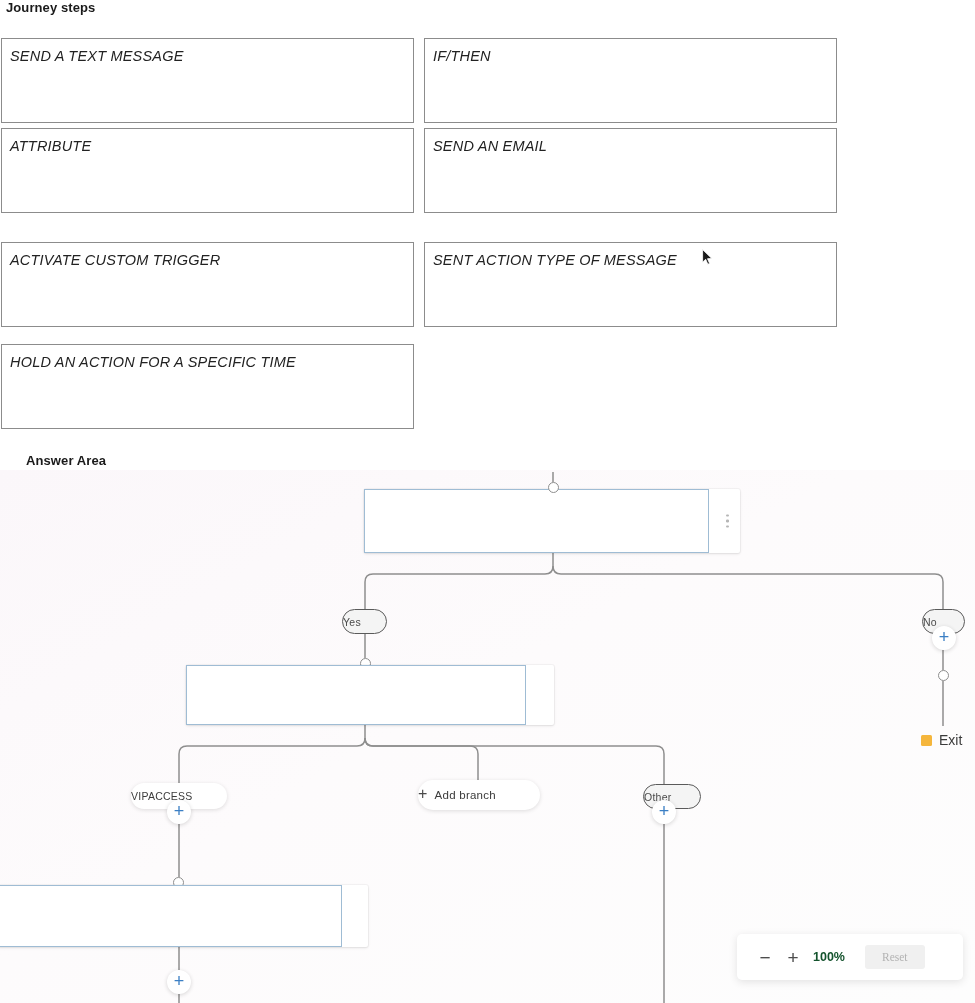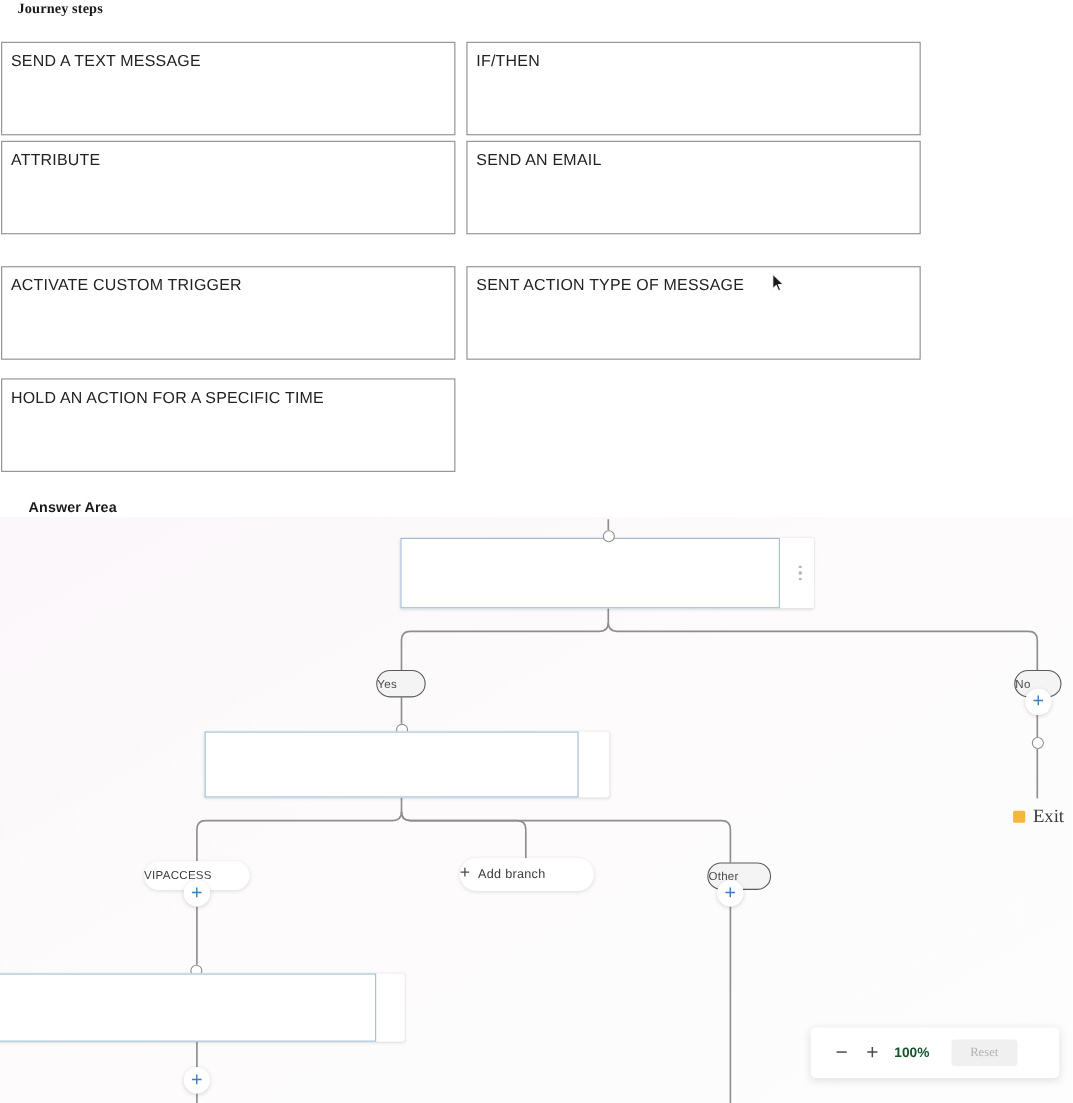--- a/index.html
+++ b/index.html
@@ -16,39 +16,40 @@
   }
 
   
   .section-title {
     position: absolute;
     font-size: 13px;
     font-weight: bold;
     color: #1a1a1a;
     letter-spacing: 0.1px;
   }
-  #journey-title { left: 16px; top: 0px; font-family: Liberation Serif, serif; }
+  #journey-title { left: 6px; top: 0px; }
   #answer-title  { left: 2px; top: 453px; margin-left: 24px; }
 
   .drag-box {
     position: absolute;
     box-sizing: border-box;
     border: 1px solid #8c8c8c;
     background: #ffffff;
     height: 85px;
     width: 413px;
   }
   .drag-box .dbl {
     position: absolute;
     left: 8px;
     top: 9px;
     font-size: 14.5px;
     color: #222222;
     letter-spacing: 0.2px;
     white-space: nowrap;
+    font-style: italic;
   }
   .col-left  { left: 1px; }
   .col-right { left: 424px; }
   .row-1 { top: 38px; }
   .row-2 { top: 128px; }
   .row-3 { top: 242px; }
   .row-4 { top: 344px; padding-left: 24px; }
 
   
   #canvas {
@@ -195,23 +196,22 @@
     display: flex;
     align-items: center;
     gap: 7px;
   }
   #exit-node .exit-ico {
     width: 11px; height: 11px;
     background: #f5b63c;
     border-radius: 1.5px;
   }
   #exit-node .exit-lbl {
-    font-size: 17px;
+    font-size: 14px;
     color: #3b3b3b;
-    font-family: Liberation Serif, serif;
   }
 
   
   #zoom-bar {
     position: absolute;
     left: 737px; top: 464px;
     width: 226px; height: 46px;
     background: #ffffff;
     border-radius: 5px;
     box-shadow: 0 2px 8px rgba(0,0,0,0.11);

